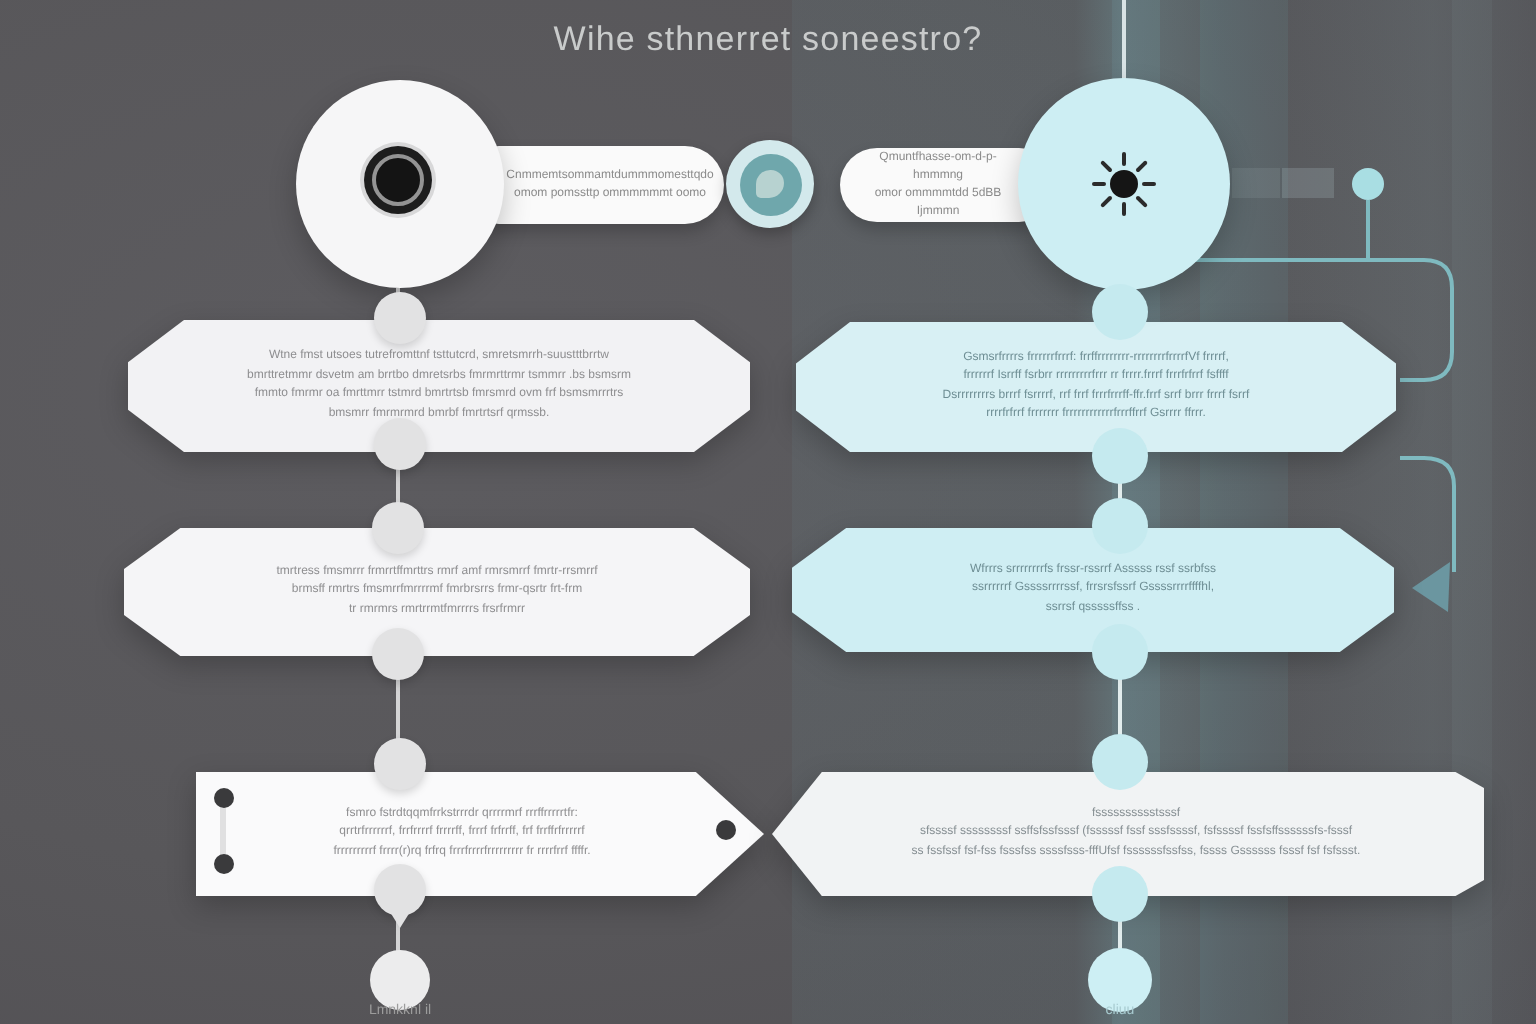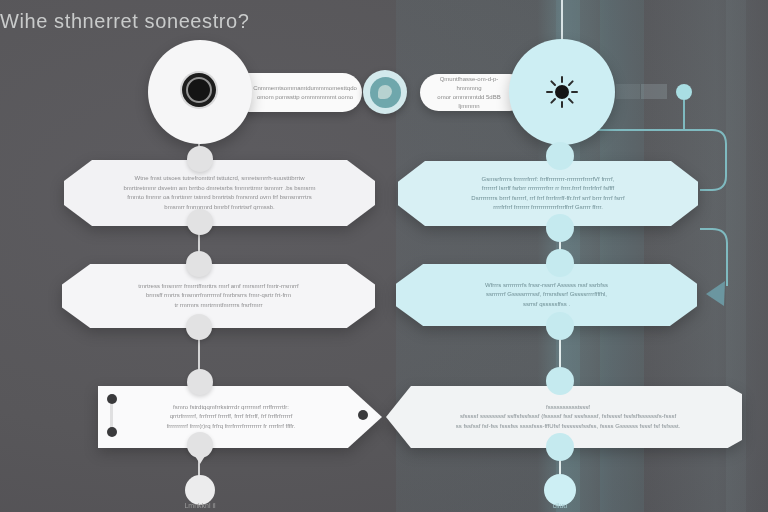--- a/index.html
+++ b/index.html
@@ -19,22 +19,22 @@
       rgba(126,190,198,0.10) 58%,
       rgba(110,150,158,0.06) 66%,
       rgba(150,190,196,0.13) 86%,
       rgba(120,150,158,0.08) 100%);
   }
   .bg-stripe-a{position:absolute;left:556px;top:0;width:24px;height:512px;background:rgba(128,196,204,0.10);}
   .bg-stripe-b{position:absolute;left:600px;top:0;width:44px;height:512px;background:rgba(120,200,212,0.08);}
   .bg-stripe-c{position:absolute;left:726px;top:0;width:20px;height:512px;background:rgba(170,200,205,0.06);}
 
   .title{
-    position:absolute;left:0;top:10px;width:768px;
-    font-size:20px;color:#c9cbcb;letter-spacing:0.6px;
+    position:absolute;left:0;top:10px;width:768px;text-align:center;
+    font-size:17px;color:#c9cbcb;letter-spacing:0.6px;
   }
 
   
   .vline{position:absolute;width:2px;z-index:1;}
   .line-top{left:561px;top:0;height:42px;background:rgba(236,246,247,0.85);}
   .line-left{left:198px;top:144px;height:348px;background:#d4d4d5;}
   .line-right{left:559px;top:145px;height:347px;background:rgba(240,249,250,0.9);}
 
   svg.connectors{position:absolute;left:0;top:0;z-index:1;}
 

